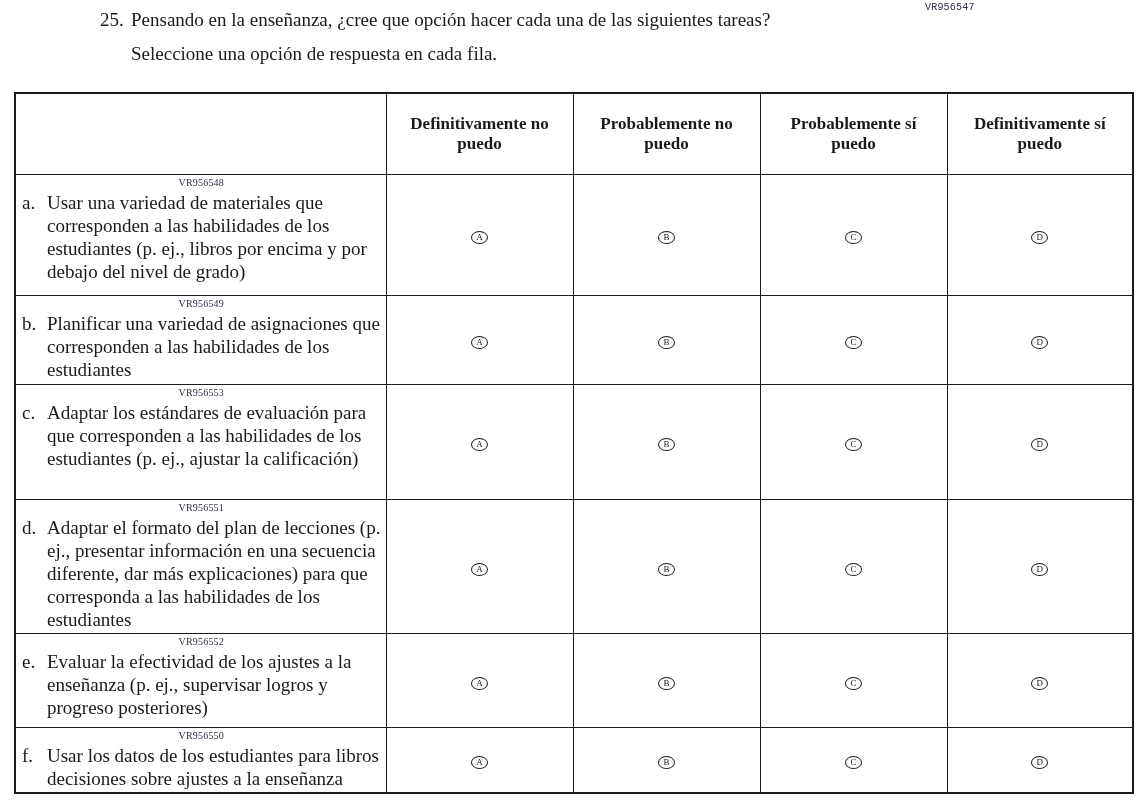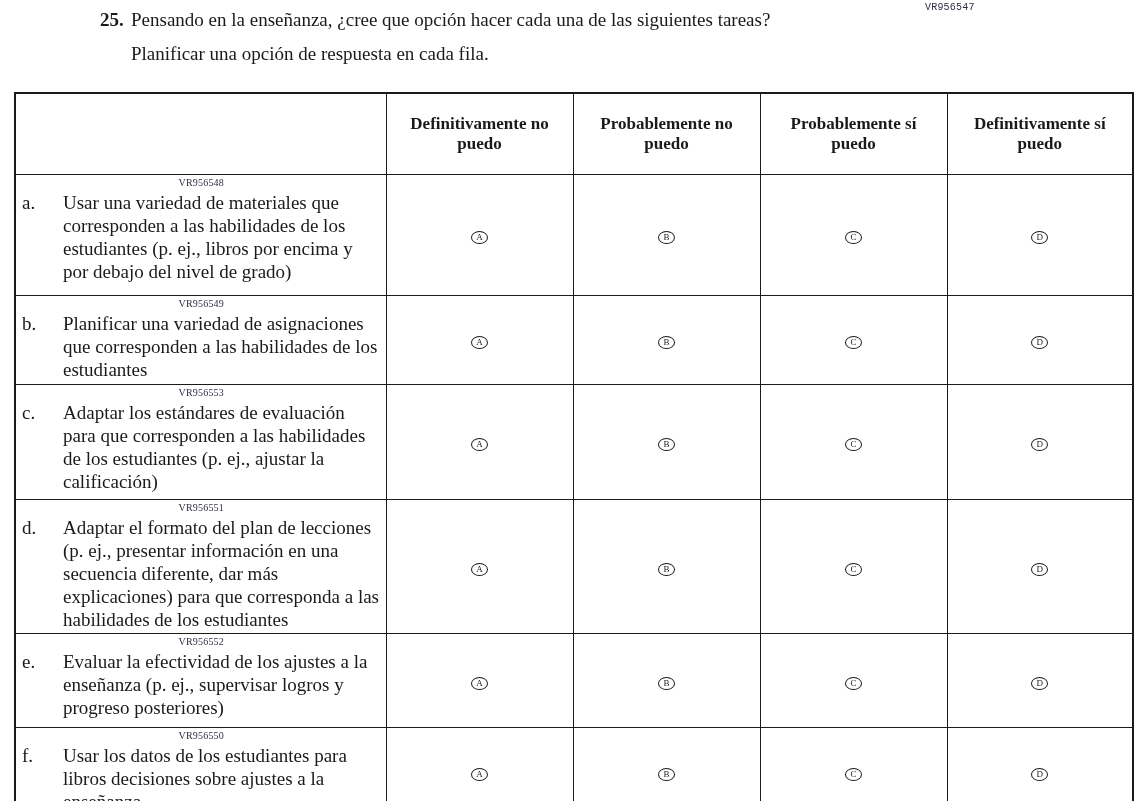--- a/index.html
+++ b/index.html
@@ -23,21 +23,21 @@
     position: absolute;
     left: 100px; top: 8px;
     width: 900px;
   }
   .q-line1 {
     display: flex;
     font-size: 19px;
     line-height: 24px;
   }
   .q-number {
-    font-weight: bold;
+    font-weight: normal;
     width: 31px;
     flex-shrink: 0;
   }
   .q-line2 {
     margin-left: 31px;
     margin-top: 10px;
     font-size: 19px;
     line-height: 24px;
   }
   .bold { font-weight: normal; }
@@ -75,21 +75,21 @@
     padding: 2px 2px 0 0;
     height: 16px;
     letter-spacing: 0.2px;
   }
   .stem-line {
     display: flex;
     font-size: 19px;
     line-height: 23px;
   }
   .item-letter { width: 25px; flex-shrink: 0; }
-  .item-text { flex: 1; padding-right: 2px; margin-left: 16px; }
+  .item-text { flex: 1; padding-right: 2px; }
   td.answer-cell {
     text-align: center;
     vertical-align: middle;
   }
   .bubble {
     display: inline-flex;
     align-items: center;
     justify-content: center;
     width: 17px; height: 13px;
     border: 1px solid #1a1a1a;
@@ -105,21 +105,21 @@
 <body>
 
 <div class="page-code">VR956547</div>
 
 <div class="question-block">
   <div class="q-line1">
     <span class="q-number">25.</span>
     <span>Pensando en la enseñanza, ¿cree que opción hacer cada una de las siguientes tareas?</span>
   </div>
   <div class="q-line2">
-    <span>Planificar </span><span class="bold">una</span><span> opción de respuesta en cada fila.</span>
+    <span>Seleccione </span><span class="bold">una</span><span> opción de respuesta en cada fila.</span>
   </div>
 </div>
 
 <table class="qtable">
   <colgroup>
     <col style="width:371px">
       <col style="width:187px">
       <col style="width:187px">
       <col style="width:187px">
       <col style="width:186px">

